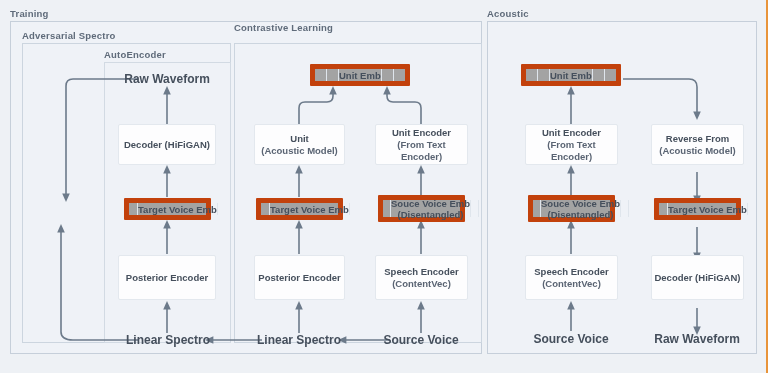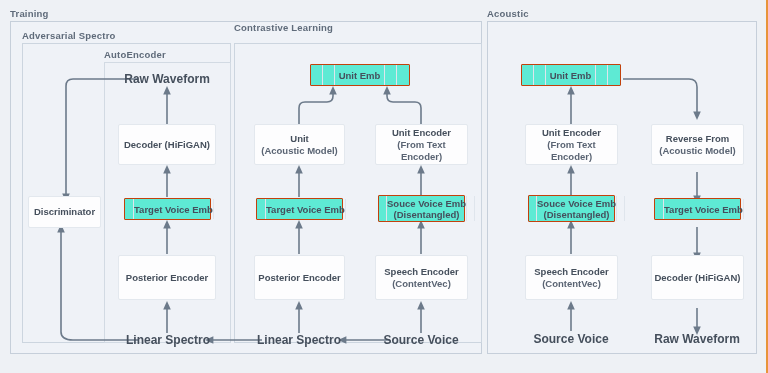--- a/index.html
+++ b/index.html
@@ -36,21 +36,21 @@
     align-items:center;justify-content:center;
     font-size:9.5px;color:#454f5c;
     line-height:12px;text-align:center;
   }
   .node .l2{color:#5a6473;}
 
   
   .emb{
     position:absolute;box-sizing:border-box;
     display:flex;align-items:stretch;
-    background:#5eead4;border:1px solid #c2410c;
+    background:#a3a3a3;border:5px solid #c2410c;
     border-radius:1px;
   }
   .emb .cell{
     flex:0 0 auto;
     border-right:1px solid #dfe5ec;
     box-sizing:border-box;
   }
   .emb .cell:last-child{border-right:none;}
   .emb .lab{
     flex:1 1 auto;display:flex;flex-direction:column;
@@ -156,23 +156,20 @@
     <line x1="697" y1="172" x2="697" y2="197"></line>
     <polygon class="head" points="697,204 693.2,195.6 700.8,195.6"></polygon>
 
     <line x1="697" y1="227" x2="697" y2="254"></line>
     <polygon class="head" points="697,261 693.2,252.6 700.8,252.6"></polygon>
 
     <line x1="697" y1="308" x2="697" y2="328"></line>
     <polygon class="head" points="697,335 693.2,326.6 700.8,326.6"></polygon>
   </svg>
 
-  <div class="node" style="left:28px;top:196px;width:73px;height:32px;">
-    <div>Discriminator</div>
-  </div>
 
   <div class="tnode" style="left:137px;top:72px;width:60px;height:14px;">Raw Waveform</div>
 
   <div class="node" style="left:118px;top:124px;width:98px;height:41px;">
     <div>Decoder (HiFiGAN)</div>
   </div>
 
   <div class="emb" style="left:124px;top:198px;width:87px;height:22px;">
     <div class="cell" style="width:9px;"></div>
     <div class="lab">

